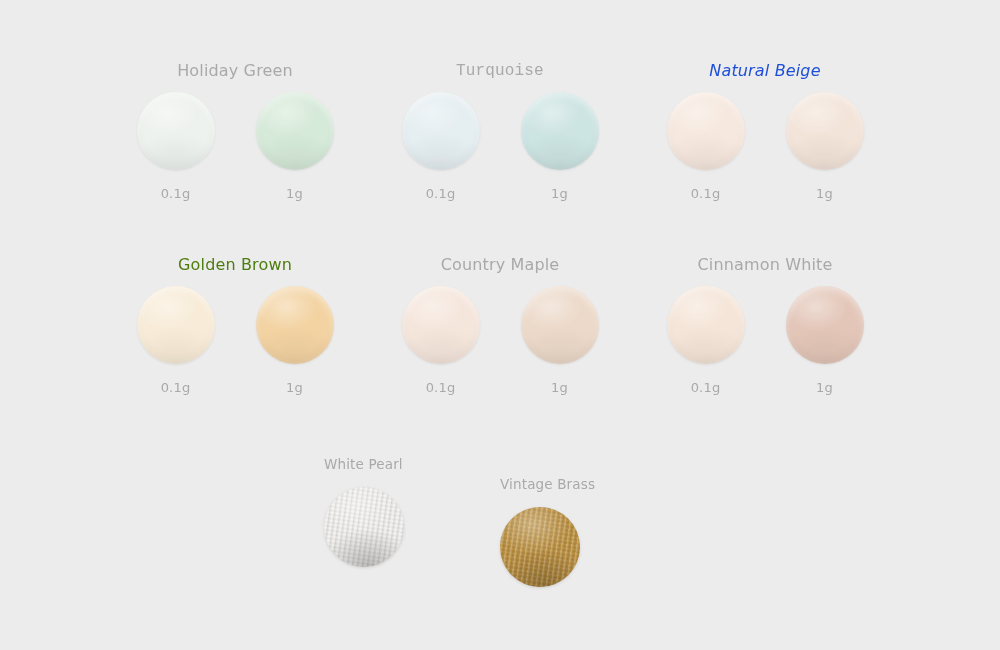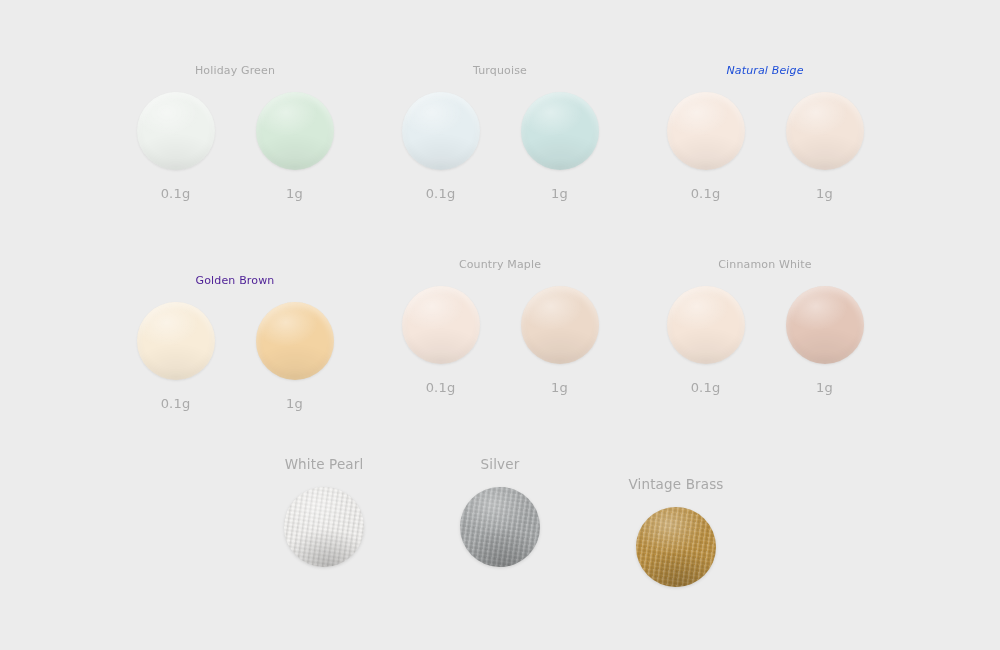--- a/index.html
+++ b/index.html
@@ -34,21 +34,21 @@
   .pair-row.row2 { top: 256px; }
 
   .group {
     width: 265px;
     display: flex;
     flex-direction: column;
     align-items: center;
   }
 
   .group-title {
-    font-size: 11px;
+    font-size: 16px;
     color: #a9a9a9;
     letter-spacing: 0.15px;
     text-align: center;
     height: 18px;
     line-height: 18px;
     white-space: nowrap;
   }
 
   .swatch-pair {
     margin-top: 12px;
@@ -102,21 +102,21 @@
     left: 0;
     width: 1000px;
     display: flex;
     justify-content: center;
     gap: 0;
   }
   .metal-cell {
     width: 176px;
     display: flex;
     flex-direction: column;
-    align-items: center;
+    align-items: flex-start;
   }
   .metal-title {
     font-size: 13.5px;
     color: #a9a9a9;
     letter-spacing: 0.15px;
     text-align: center;
     height: 18px;
     line-height: 18px;
     white-space: nowrap;
   }
@@ -175,21 +175,21 @@
           <div class="weight" style="color: rgb(169, 169, 169);">0.1g</div>
         </div>
         <div class="swatch-cell">
           <div class="disc" style="background-color: rgb(214, 234, 217);"></div>
           <div class="weight" style="color: rgb(169, 169, 169);">1g</div>
         </div>
       </div>
     </div>
 
     <div class="group">
-      <div class="group-title" style="color: rgb(169, 169, 169);">Turquoise</div>
+      <div class="group-title" style="color: rgb(169, 169, 169); font-family: Liberation Mono, monospace;">Turquoise</div>
       <div class="swatch-pair">
         <div class="swatch-cell">
           <div class="disc" style="background-color: rgb(229, 238, 241);"></div>
           <div class="weight" style="color: rgb(169, 169, 169);">0.1g</div>
         </div>
         <div class="swatch-cell">
           <div class="disc" style="background-color: rgb(204, 228, 226);"></div>
           <div class="weight" style="color: rgb(169, 169, 169);">1g</div>
         </div>
       </div>
@@ -207,21 +207,21 @@
           <div class="weight" style="color: rgb(169, 169, 169);">1g</div>
         </div>
       </div>
     </div>
 
   </div>
 
   <div class="pair-row row2">
 
     <div class="group">
-      <div class="group-title" style="color: #4c1d95; margin-top: 16px;">Golden Brown</div>
+      <div class="group-title" style="color: #4d7c0f;">Golden Brown</div>
       <div class="swatch-pair">
         <div class="swatch-cell">
           <div class="disc" style="background-color: rgb(248, 236, 216);"></div>
           <div class="weight" style="color: rgb(169, 169, 169);">0.1g</div>
         </div>
         <div class="swatch-cell">
           <div class="disc" style="background-color: rgb(243, 211, 162);"></div>
           <div class="weight" style="color: rgb(169, 169, 169);">1g</div>
         </div>
       </div>
@@ -259,26 +259,20 @@
 
   <div class="metal-row">
 
     <div class="metal-cell">
       <div class="metal-title" style="color: rgb(169, 169, 169);">White Pearl</div>
       <div class="metal-disc-wrap">
         <div class="metal-disc" style="background-color: rgb(243, 242, 240);"></div>
       </div>
     </div>
 
-    <div class="metal-cell">
-      <div class="metal-title" style="color: rgb(169, 169, 169);">Silver</div>
-      <div class="metal-disc-wrap">
-        <div class="metal-disc" style="background-color: rgb(168, 171, 172);"></div>
-      </div>
-    </div>
 
     <div class="metal-cell">
       <div class="metal-title" style="color: rgb(169, 169, 169); margin-top: 20px;">Vintage Brass</div>
       <div class="metal-disc-wrap">
         <div class="metal-disc" style="background-color: rgb(191, 147, 67);"></div>
       </div>
     </div>
 
 
   </div>

